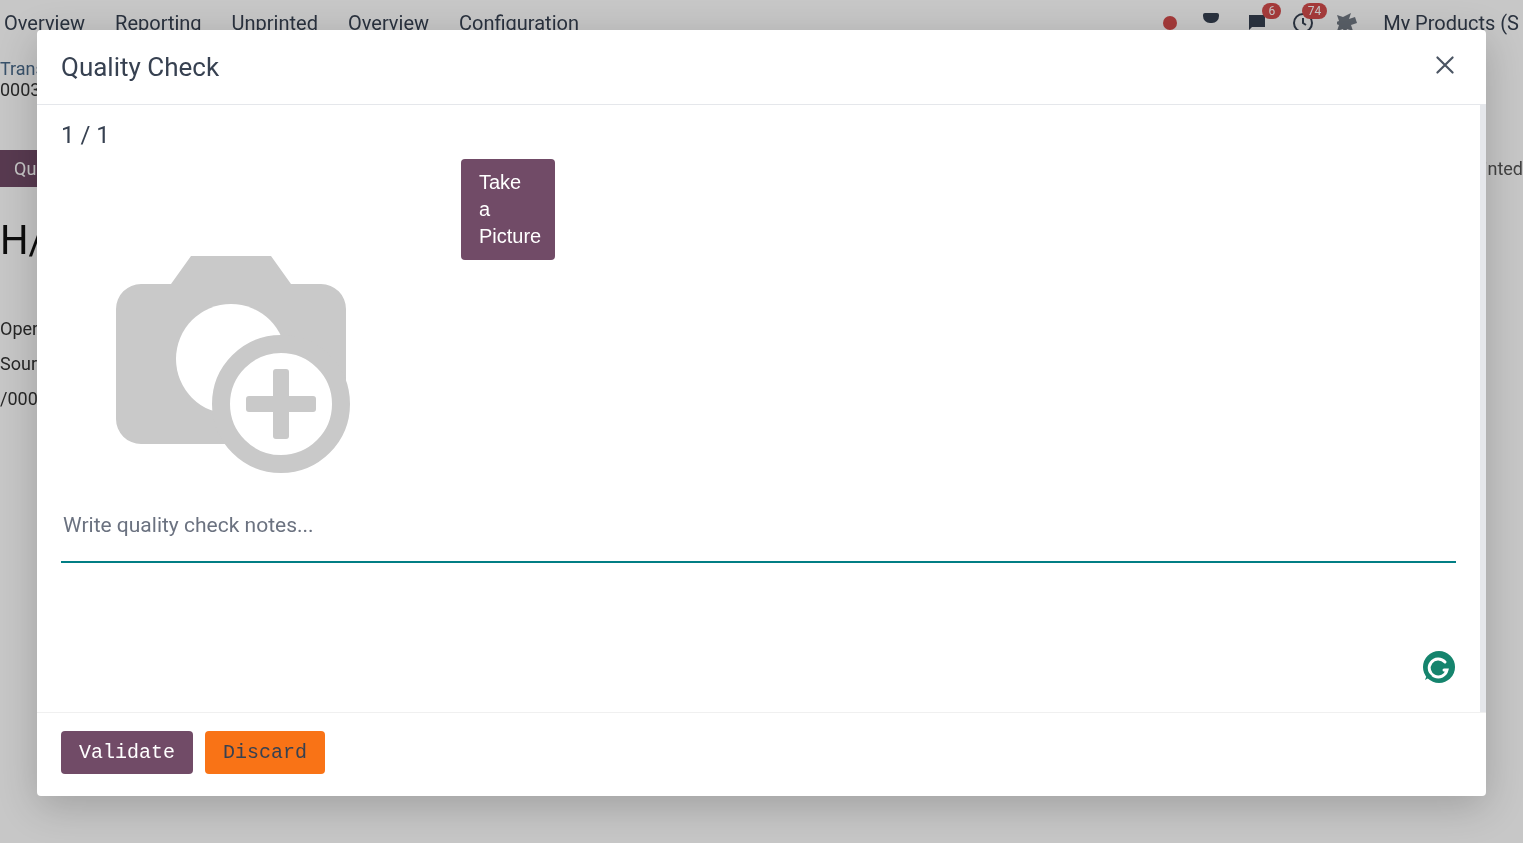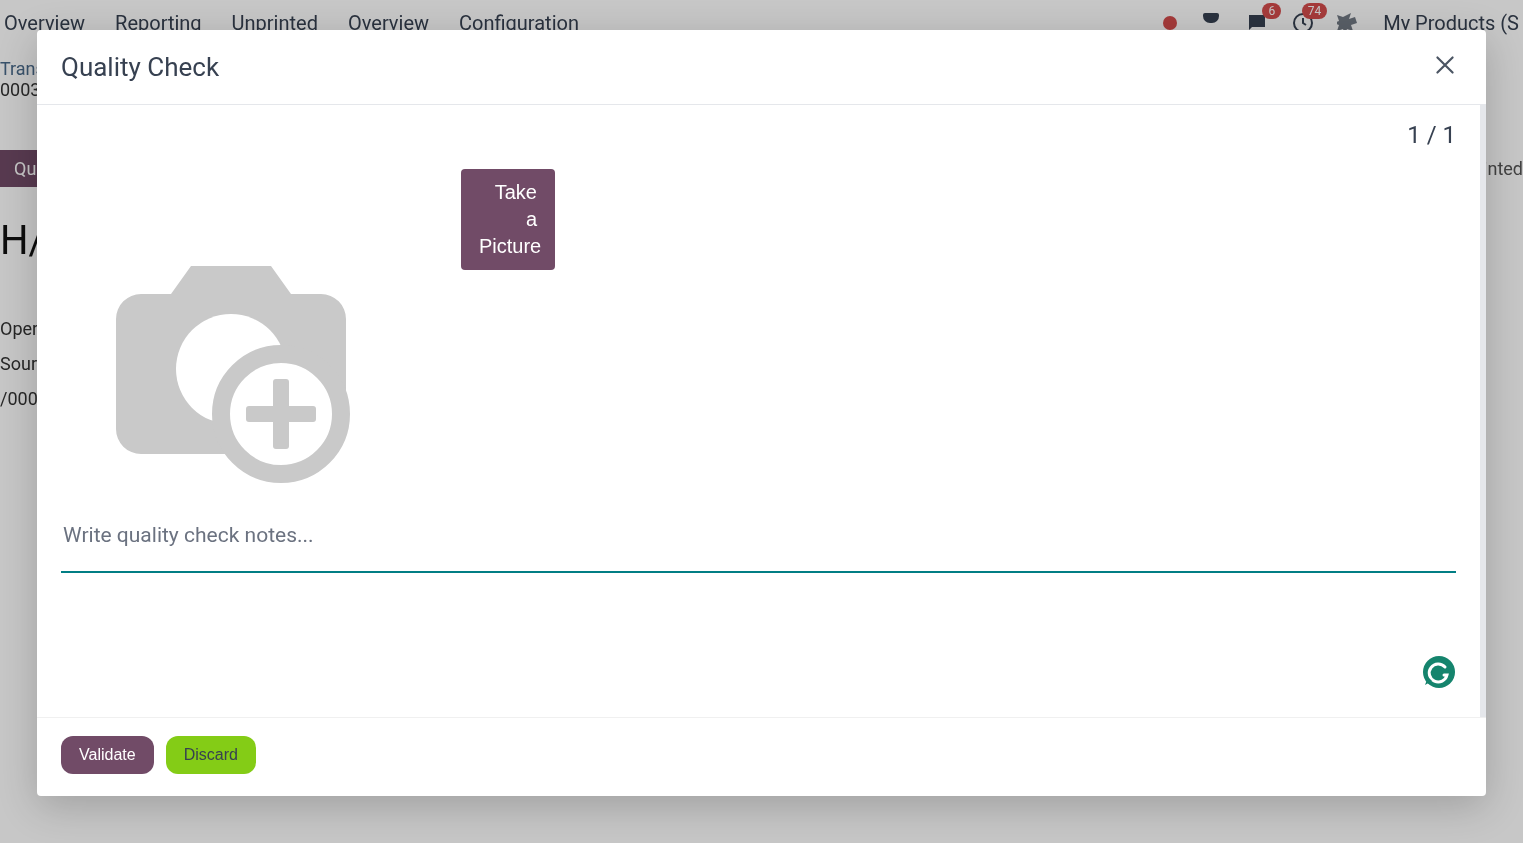--- a/index.html
+++ b/index.html
@@ -111,24 +111,23 @@
     .modal-body {
       flex: 1;
       padding: 16px 24px 10px 24px;
       overflow-y: auto;
       border-right: 6px solid #e5e7eb;
       margin-right: 0;
       position: relative;
     }
     
     .counter {
-      text-align: right;
       font-size: 24px;
       color: #374151;
-      margin-bottom: 20px;
+      margin-bottom: 10px;
     }
     
     .pic-row {
       display: flex;
       align-items: flex-start;
       gap: 60px;
     }
     
     .camera-placeholder {
       width: 340px;
@@ -140,21 +139,21 @@
     }
     
     .take-pic-btn {
       background: #714B67;
       color: #fff;
       border: none;
       border-radius: 4px;
       padding: 10px 18px;
       font-size: 20px;
       line-height: 1.35;
-      text-align: right;
+      text-align: left;
       cursor: pointer;
       width: 94px;
     }
     
     .notes-field {
       margin-top: 28px;
       border: none;
       border-bottom: 2px solid #017e84;
       font-size: 21px;
       color: #6b7280;
@@ -173,27 +172,28 @@
     
     .modal-footer {
       padding: 18px 24px 22px 24px;
       border-top: 1px solid #f0f0f0;
       display: flex;
       gap: 12px;
     }
     
     .btn {
       border: none;
-      border-radius: 12px;
+      border-radius: 4px;
       padding: 10px 18px;
-      font-size: 16px;
+      font-size: 20px;
       cursor: pointer;
+      font-family: Liberation Mono, monospace;
     }
     .btn-primary { background: #714B67; color: #fff; }
-    .btn-secondary { background: #84cc16; color: #374151; }
+    .btn-secondary { background: #f97316; color: #374151; }
   </style>
 </head>
 <body>
 
 <div class="bg-page">
   <div class="bg-topnav">
     <span class="bg-nav-item">Overview</span>
     <span class="bg-nav-item">Reporting</span>
     <span class="bg-nav-item">Unprinted</span>
     <span class="bg-nav-item">Overview</span>

